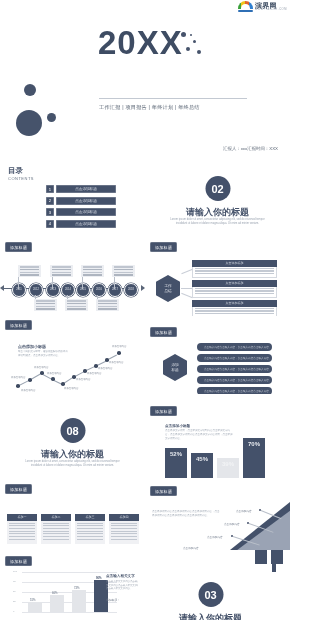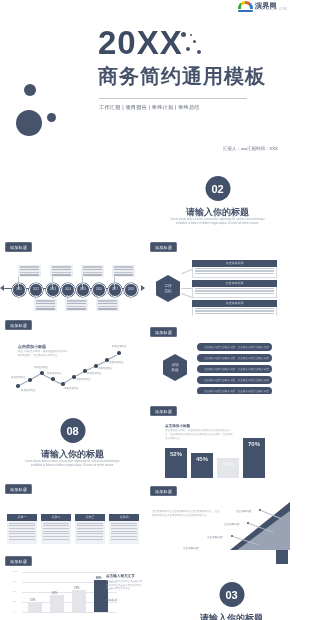--- a/index.html
+++ b/index.html
@@ -138,21 +138,21 @@
   .cc-ytick{position:absolute;left:13px;font-size:2.4px;color:#aab1bb;}
   .cc-col{position:absolute;bottom:8px;width:14px;background:#e3e5e9;}
   .cc-col.dark{background:#44516a;}
   .cc-val{position:absolute;font-size:2.8px;font-weight:700;color:#8c95a2;}
   .cc-val.dark{color:#44516a;}
   .cc-title{position:absolute;left:106px;top:24px;font-size:3.6px;font-weight:700;color:#46536b;}
   .cc-para{position:absolute;left:106px;top:30px;width:36px;font-size:2.4px;color:#a0a8b4;line-height:1.55;}
   .cc-sub{position:absolute;left:106px;top:48px;font-size:2.8px;color:#6d7787;}
 
   
-  #sec03{left:159px;top:550px;width:145px;height:70px;}
+  #sec03{left:138px;top:550px;width:145px;height:70px;}
   .s3-wedge{position:absolute;left:0;top:0;width:145px;height:22px;overflow:hidden;}
   .s3-curve{position:absolute;left:-12px;top:2px;width:150px;height:40px;
     border-radius:0 0 0 120px;background:#44516a;}
   .s3-curve.lite{background:#fff;left:-16px;top:-2px;}
   .s3-blk{position:absolute;top:0;width:12px;height:14px;background:#44516a;}
 </style>
 </head>
 <body>
 
 <div class="page">
@@ -163,37 +163,58 @@
     <div class="dot" style="left:47px;top:113px;width:9px;height:9px;"></div>
 
     <div class="cover-year">20XX</div>
 
     <div class="spark" style="left:181px;top:32px;width:5px;height:5px;"></div>
     <div class="spark" style="left:193px;top:40px;width:3px;height:3px;"></div>
     <div class="spark" style="left:186px;top:47px;width:4px;height:4px;"></div>
     <div class="spark" style="left:197px;top:50px;width:4px;height:4px;"></div>
     <div class="spark" style="left:190px;top:34px;width:2px;height:2px;"></div>
 
-    <div class="cover-title">商务简约通用模板</div>
     <div class="cover-rule"></div>
     <div class="cover-sub">工作汇报 | 项目报告 | 年终计划 | 年终总结</div>
     <div class="cover-meta">汇报人：xxx汇报时间：XXX</div>
   </div>
 
   <div class="logo">
     <div class="logo-mark">
       <div class="logo-arc"></div>
         <div class="logo-base"></div>
     </div>
     <div class="logo-text">
       <div class="logo-cn">演界网</div>
       <div class="logo-en">WWW.YANJIE.COM</div>
     </div>
   </div>
 
+  <div class="slide" id="contents">
+    <div class="cat-title">目录</div>
+    <div class="cat-sub">CONTENTS</div>
+    <div class="cat-list">
+      <div class="cat-row">
+        <div class="cat-num">1</div>
+        <div class="cat-bar">点击添加标题</div>
+      </div>
+      <div class="cat-row">
+        <div class="cat-num">2</div>
+        <div class="cat-bar">点击添加标题</div>
+      </div>
+      <div class="cat-row">
+        <div class="cat-num">3</div>
+        <div class="cat-bar">点击添加标题</div>
+      </div>
+      <div class="cat-row">
+        <div class="cat-num">4</div>
+        <div class="cat-bar">点击添加标题</div>
+      </div>
+    </div>
+  </div>
 
   <div class="slide" id="sec01">
     <div class="sec-circle" style="top:16px;">02</div>
     <div class="sec-title" style="top:46px;">请输入你的标题</div>
     <div class="sec-lorem" style="top:58px;">Lorem ipsum dolor sit amet, consectetur adipiscing elit, sed do eiusmod tempor incididunt ut labore et dolore magna aliqua. Ut enim ad minim veniam.</div>
   </div>
 
   <div class="slide" id="timeline">
     <div class="tag" style="left:5px;top:4px;">添加标题</div>
     <div class="tl-axis"></div>

